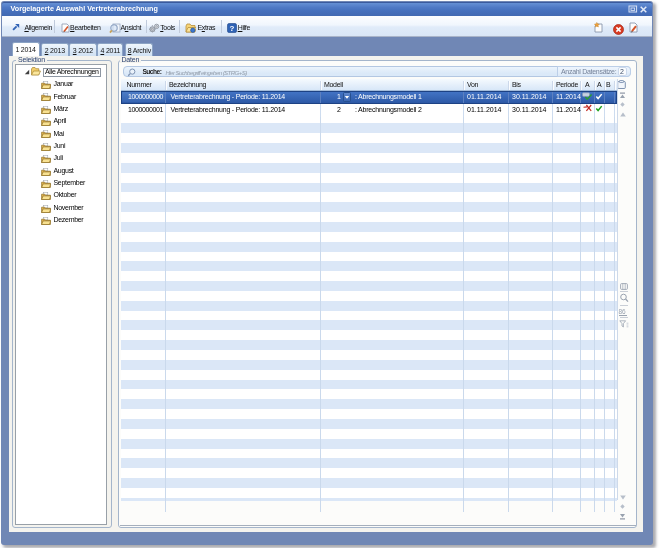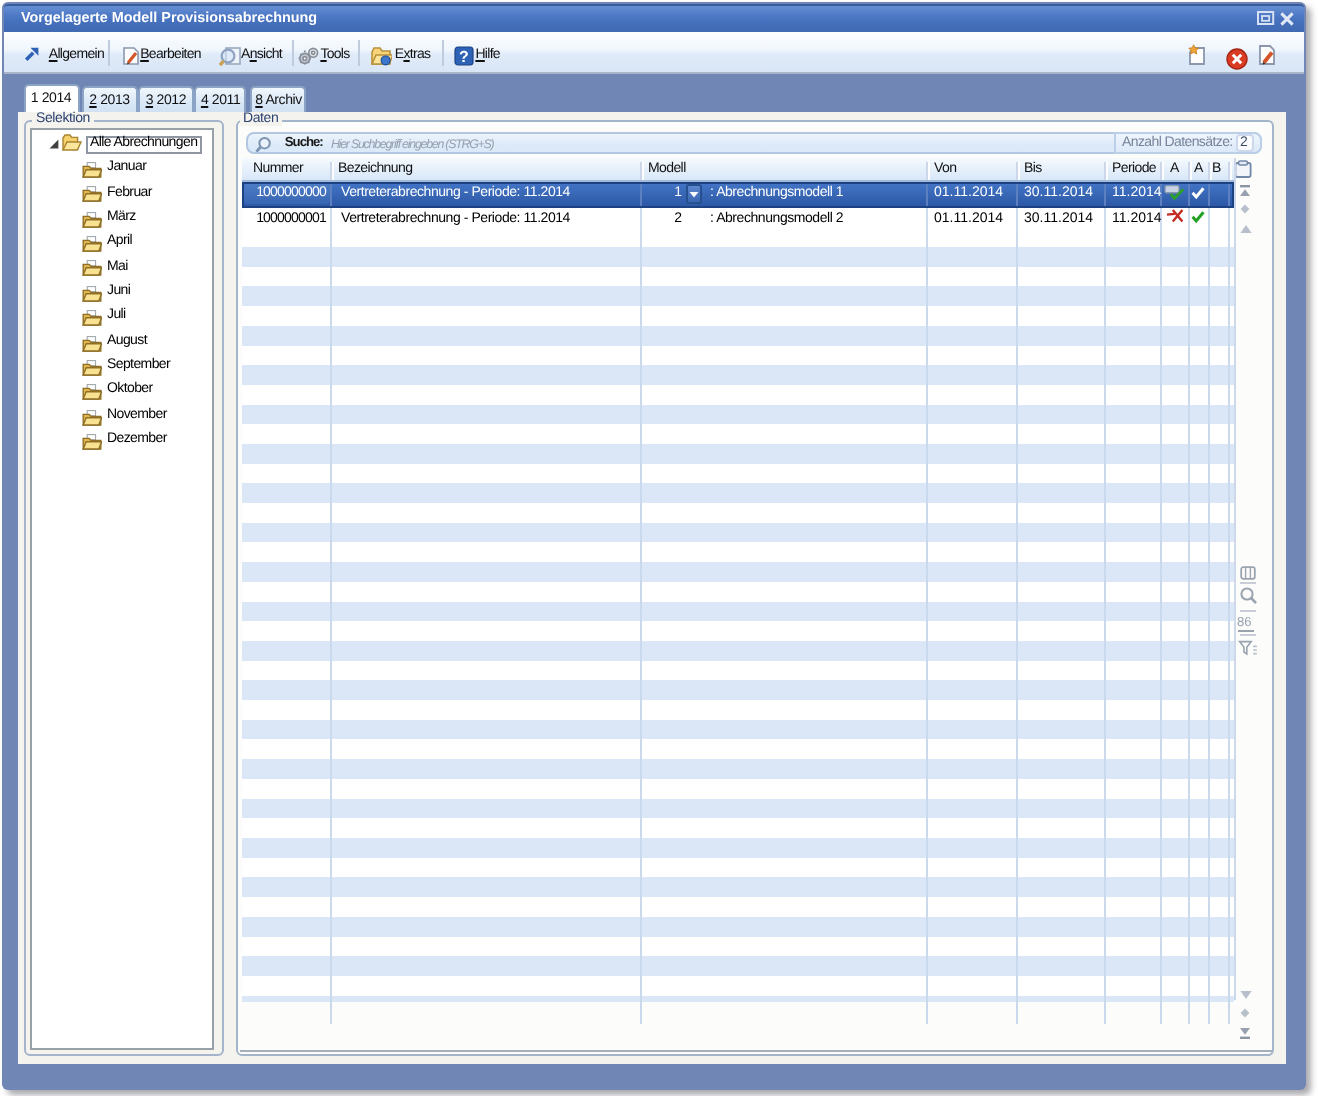--- a/index.html
+++ b/index.html
@@ -42,21 +42,21 @@
   .r1sep{top:91.5px;width:1px;height:11px;background:#5c80c0;}
   .r2sep{top:103.5px;width:1px;height:13px;background:#cddcef;}
   .ctxt{font-size:7px;letter-spacing:-.22px;white-space:nowrap;}
   #stripes{left:120.5px;top:116.5px;width:496px;height:384px;
      background:repeating-linear-gradient(to bottom,#fff 0 6.5px,#dbe7f7 6.5px 16.35px,#fff 16.35px 19.7px);}
   .vline{top:116.5px;height:395.5px;width:1px;background:#cad9ec;}
 </style></head>
 <body>
 <div id="win" class="abs"></div>
 <div id="titlebar" class="abs"></div>
-<div id="title" class="abs">Vorgelagerte Modell Provisionsabrechnung</div>
+<div id="title" class="abs">Vorgelagerte Auswahl Vertreterabrechnung</div>
 
 <svg class="abs" style="left:627.5px;top:5px" width="10" height="8" viewBox="0 0 10 8">
   <rect x="1" y="1" width="7.6" height="6" fill="none" stroke="#d7e1f3" stroke-width="1"></rect>
   <rect x="3" y="3" width="3.6" height="2.4" fill="none" stroke="#d7e1f3" stroke-width="0.9"></rect>
 </svg>
 <svg class="abs" style="left:638.5px;top:4.5px" width="9" height="9" viewBox="0 0 9 9">
   <path d="M1.7 1.7 L7.3 7.3 M7.3 1.7 L1.7 7.3" stroke="#e2e9f6" stroke-width="1.5"></path>
 </svg>
 <div id="menubar" class="abs"></div>
 

